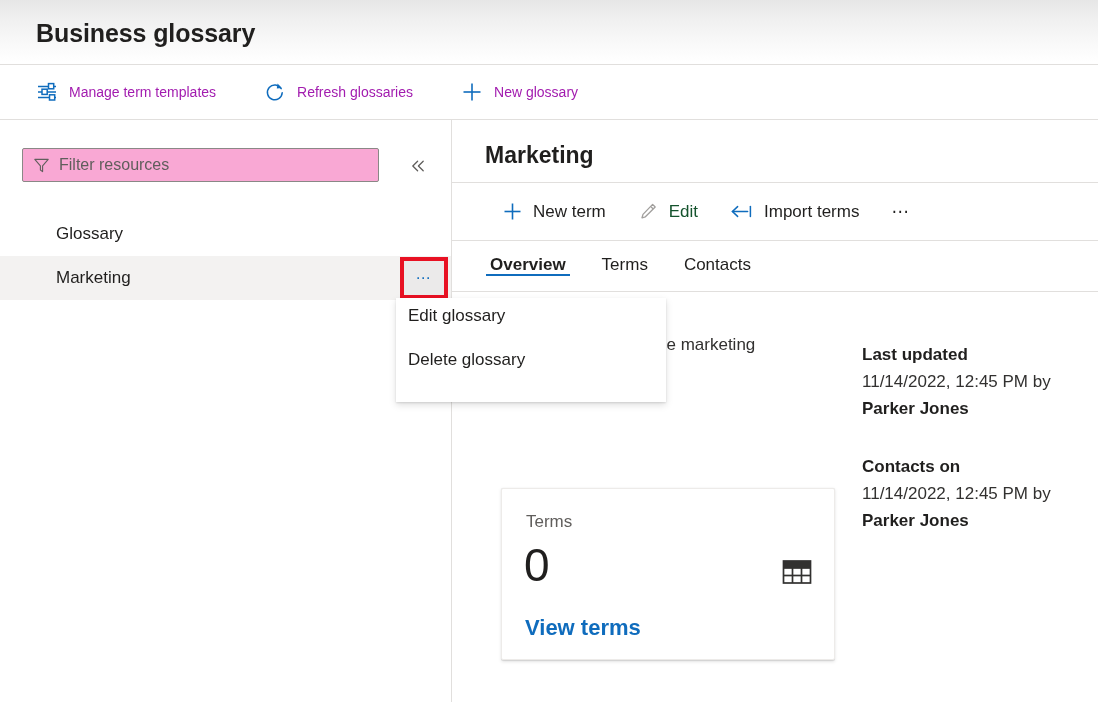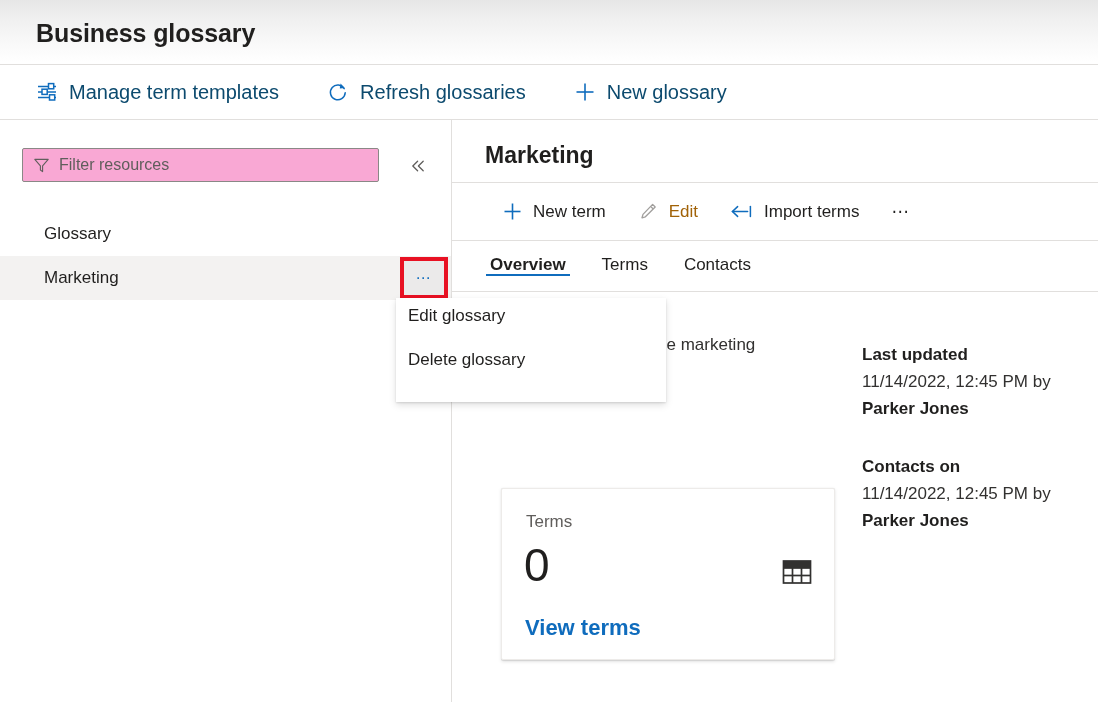--- a/index.html
+++ b/index.html
@@ -32,21 +32,21 @@
     border-bottom: 1px solid #e1dfdd;
     background:#fff;
     display:flex; align-items:center;
   }
   .cmd-item {
     display:flex; align-items:center; gap:11px;
     height:40px; padding: 0 12px; margin-left:24px;
     cursor:pointer; white-space:nowrap;
   }
   .cmd-item:first-child { margin-left: 24px; }
-  .cmd-label { font-size: 20px; color:#0c4a6e; line-height:22px; }
+  .cmd-label { font-size: 14px; color:#a21caf; line-height:22px; }
 
   
   .ico { display:inline-flex; align-items:center; justify-content:center; flex: 0 0 auto; }
 
   
   .vdivider {
     position:absolute; left:451px; top:120px; width:1px; height:582px;
     background:#e1dfdd;
   }
 
@@ -62,21 +62,21 @@
     position:absolute; left:404px; top:152px; width:28px; height:28px;
     display:flex; align-items:center; justify-content:center;
     color:#605e5c; font-size:17px; cursor:pointer;
   }
 
   .tree { position:absolute; left:0; top:212px; width:451px; }
   .tree-row {
     position:relative; height:44px; display:flex; align-items:center;
     padding-left:44px; cursor:pointer;
   }
-  .tree-row.level0 { padding-left:44px; }
+  .tree-row.level0 { padding-left:56px; }
   .tree-row.selected { background:#f3f2f1; }
   .tree-label { font-size:17px; color:#201f1e; line-height:22px; }
   .row-more {
     position:absolute; right:9px; top:50%; transform:translateY(-50%);
     width:32px; height:32px; display:flex; align-items:center; justify-content:center;
     cursor:pointer;
   }
   .row-more.highlighted {
     outline: 4px solid #e81123; outline-offset:0;
     background:#ebeaea;
@@ -107,21 +107,21 @@
   .detail-cmd {
     position:absolute; left:0; top:63px; width:646px; height:57px;
     display:flex; align-items:center;
   }
   .dcmd-item {
     display:flex; align-items:center; gap:10px; height:38px; padding:0 10px;
     margin-left:12px; cursor:pointer; white-space:nowrap;
   }
   .dcmd-item:first-child { margin-left:40px; }
   .dcmd-label { font-size:17px; color:#201f1e; line-height:22px; }
-  .dcmd-item.disabled .dcmd-label { color:#a16207; }
+  .dcmd-item.disabled .dcmd-label { color:#14532d; }
   .dcmd-item.disabled { cursor:default; }
   .hrule2 { position:absolute; left:0; top:120px; width:646px; height:1px; background:#e1dfdd; }
 
   
   .tabs {
     position:absolute; left:34px; top:128px; height:44px;
     display:flex; align-items:flex-start; gap:28px;
   }
   .tab {
     position:relative; padding: 6px 4px 0 4px;

